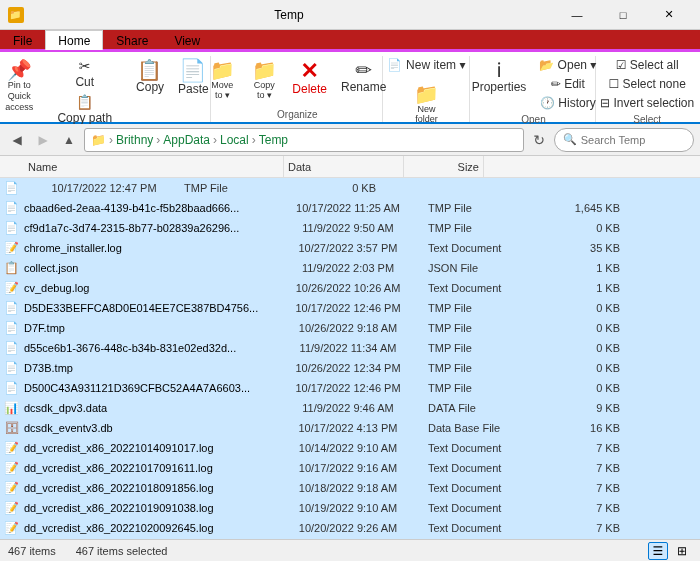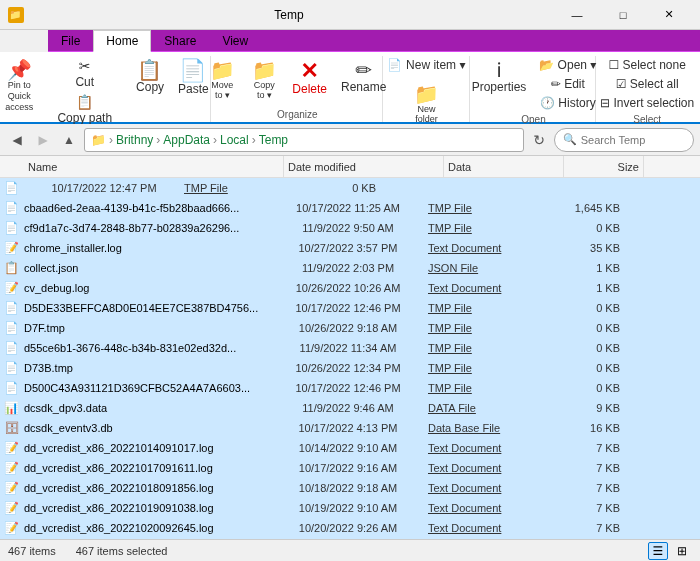--- a/index.html
+++ b/index.html
@@ -17,25 +17,24 @@
     }
     .title-bar-icons { display: flex; gap: 4px; align-items: center; }
     .title-icon { width: 16px; height: 16px; background: #e8a000; border-radius: 2px; display: flex; align-items: center; justify-content: center; font-size: 10px; }
     .title-text { flex: 1; text-align: center; font-size: 12px; color: #000; }
     .title-controls { display: flex; gap: 0; }
     .title-btn { width: 46px; height: 30px; display: flex; align-items: center; justify-content: center; cursor: pointer; font-size: 11px; }
 
     
     .ribbon-tabs {
       display: flex;
-      background: #a21caf;
-      border-bottom: 1px solid #d946ef;
+      background: #b91c1c;
+      border-bottom: 3px solid #d946ef;
       height: 22px;
       flex-shrink: 0;
-      margin-left: 48px;
     }
     .ribbon-tab {
       padding: 3px 12px;
       cursor: pointer;
       font-size: 12px;
       border: 1px solid transparent;
     }
     .ribbon-tab.active {
       background: white;
       border: 1px solid #ccc;
@@ -191,21 +190,21 @@
       padding: 0 4px;
       cursor: pointer;
       border-bottom: none;
     }
     .file-row.selected { background: #cce8ff; }
     .file-row.alt { background: #f8f8f8; }
     .file-row.selected.alt { background: #cce8ff; }
     .file-icon { width: 16px; height: 16px; margin-right: 4px; display: flex; align-items: center; justify-content: center; font-size: 12px; flex-shrink: 0; }
     .file-name { width: 244px; font-size: 11px; overflow: hidden; text-overflow: ellipsis; white-space: nowrap; }
     .file-date { width: 160px; font-size: 11px; color: #333; text-align: center; }
-    .file-type { width: 120px; font-size: 11px; color: #333; text-decoration: underline; }
+    .file-type { width: 120px; font-size: 11px; color: #333; }
     .file-size { width: 80px; font-size: 11px; color: #333; text-align: right; padding-right: 8px; }
 
     
     .status-bar {
       background: #f0f0f0;
       border-top: 1px solid #ccc;
       height: 22px;
       display: flex;
       align-items: center;
       padding: 0 8px;
@@ -338,24 +337,24 @@
         </div>
       </div>
     </div>
     <div class="ribbon-group-label">Open</div>
   </div>
 
   <div class="ribbon-group">
     <div class="ribbon-btns">
       <div class="ribbon-col">
         <div class="ribbon-btn-small">
+          <span>☑ Select all</span>
+        </div>
+        <div class="ribbon-btn-small">
           <span>☐ Select none</span>
-        </div>
-        <div class="ribbon-btn-small">
-          <span>☑ Select all</span>
         </div>
         <div class="ribbon-btn-small">
           <span>⊟ Invert selection</span>
         </div>
       </div>
     </div>
     <div class="ribbon-group-label">Select</div>
   </div>
 </div>
 
@@ -377,42 +376,41 @@
   <div class="refresh-btn">↻</div>
   <div class="search-box">
     <span style="color:#888;font-size:11px">🔍</span>
     <input type="text" placeholder="Search Temp" style="">
   </div>
 </div>
 
 <div class="col-headers">
   <div style="width:20px;flex-shrink:0"></div>
   <div class="col-header col-name">Name</div>
-  <div class="col-header col-date">Date modified</div>
   <div class="col-header col-type">Data</div>
   <div class="col-header col-size">Size</div>
 </div>
 
 <div class="file-list" id="file-list-container">
     <div class="file-row selected">
       <div class="file-icon" style="color:#aaa">📄</div>
       <div class="file-date">10/17/2022 12:47 PM</div>
       <div class="file-type">TMP File</div>
       <div class="file-size">0 KB</div>
     </div>
     <div class="file-row selected alt">
       <div class="file-icon" style="color:#aaa">📄</div>
       <div class="file-name">cbaad6ed-2eaa-4139-b41c-f5b28baad666...</div>
       <div class="file-date">10/17/2022 11:25 AM</div>
       <div class="file-type">TMP File</div>
       <div class="file-size">1,645 KB</div>
     </div>
     <div class="file-row selected">
       <div class="file-icon" style="color:#aaa">📄</div>
-      <div class="file-name">cf9d1a7c-3d74-2848-8b77-b02839a26296...</div>
+      <div class="file-name">cf9d1a7c-3d74-2315-8b77-b02839a26296...</div>
       <div class="file-date">11/9/2022 9:50 AM</div>
       <div class="file-type">TMP File</div>
       <div class="file-size">0 KB</div>
     </div>
     <div class="file-row selected alt">
       <div class="file-icon" style="color:#4472c4">📝</div>
       <div class="file-name">chrome_installer.log</div>
       <div class="file-date">10/27/2022 3:57 PM</div>
       <div class="file-type">Text Document</div>
       <div class="file-size">35 KB</div>

